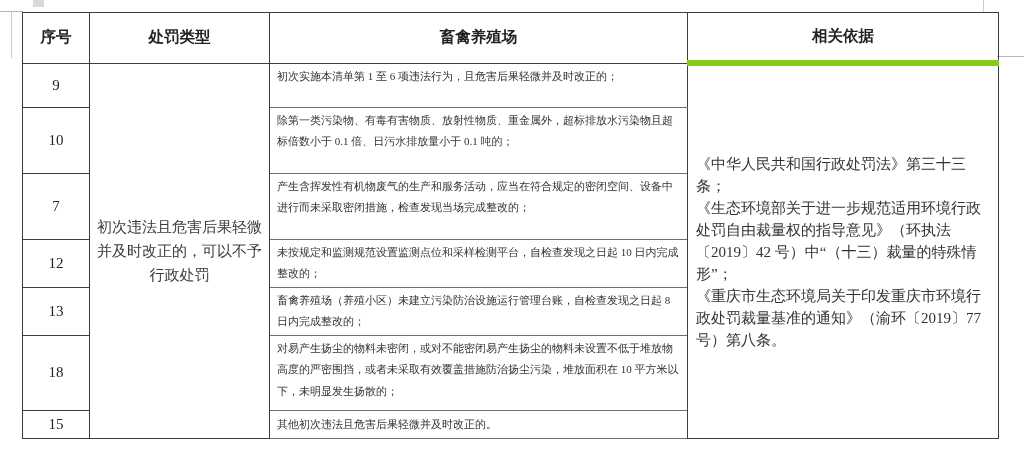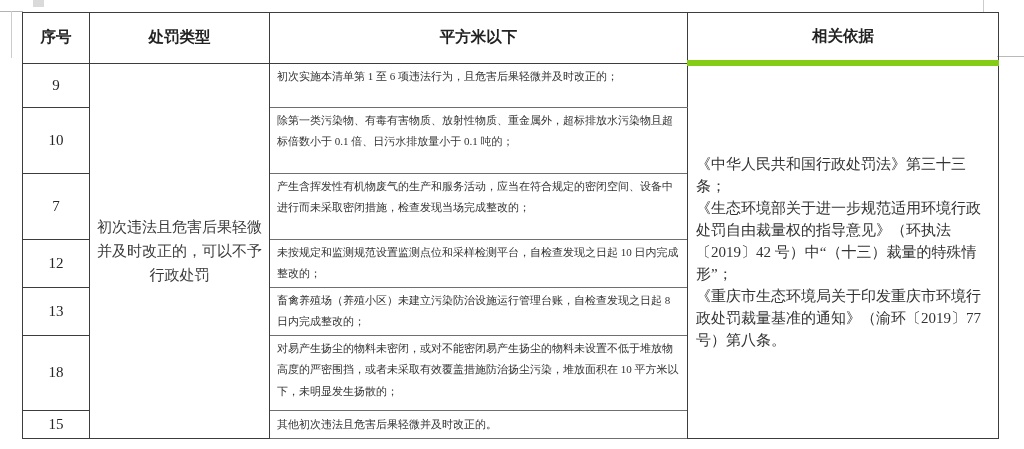--- a/index.html
+++ b/index.html
@@ -66,21 +66,21 @@
     <colgroup>
       <col style="width:67px">
       <col style="width:180px">
       <col style="width:418px">
       <col style="width:311px">
     </colgroup>
     <tbody>
       <tr>
         <th>序号</th>
         <th>处罚类型</th>
-        <th>平方米以下</th>
+        <th>畜禽养殖场</th>
         <th class="th-basis">相关依据</th>
       </tr>
 
       <tr style="height:44px;">
         <td class="no-cell">9</td>
         <td class="penalty-cell" rowspan="7">初次违法且危害后果轻微并及时改正的，可以不予行政处罚</td>
         <td class="sit-cell">初次实施本清单第 1 至 6 项违法行为，且危害后果轻微并及时改正的；</td>
         <td class="basis-cell" rowspan="7">
           <p>《中华人民共和国行政处罚法》第三十三条；</p>
           <p>《生态环境部关于进一步规范适用环境行政处罚自由裁量权的指导意见》（环执法〔2019〕42 号）中“（十三）裁量的特殊情形”；</p>

